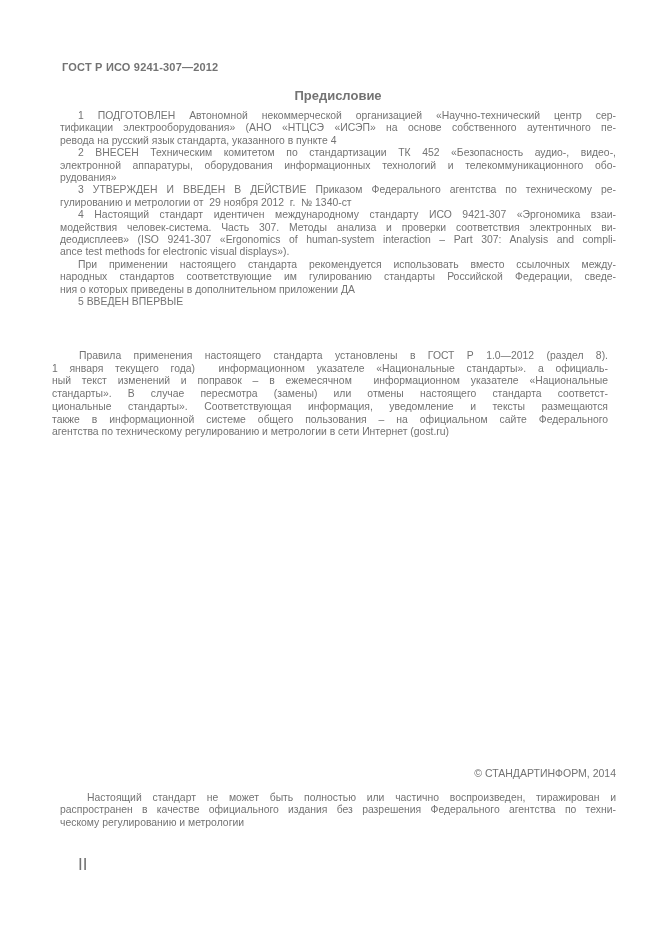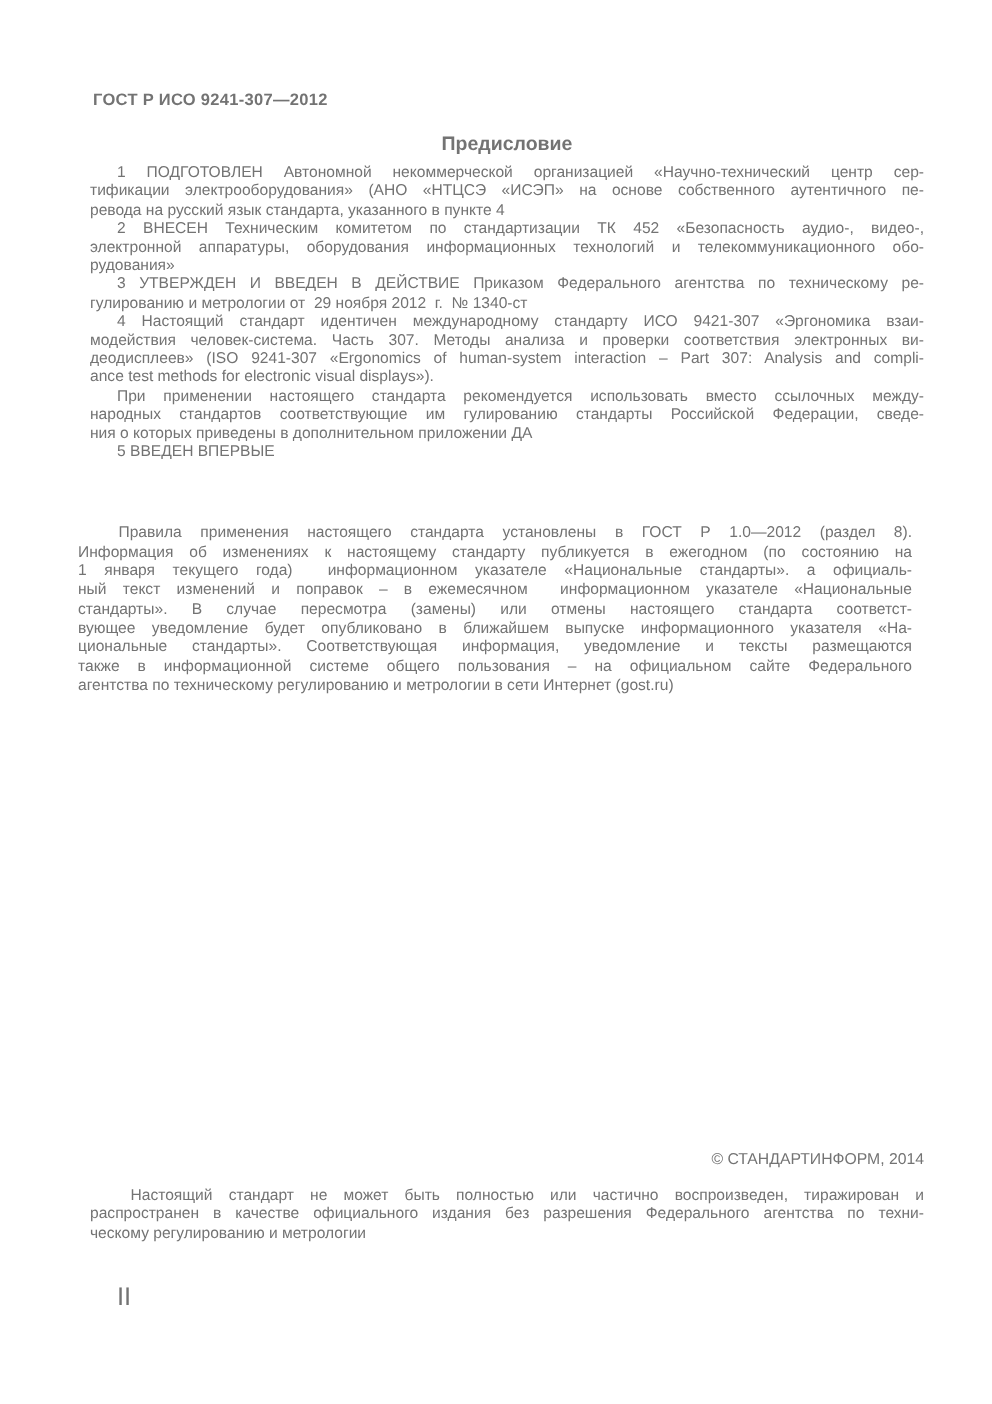--- a/index.html
+++ b/index.html
@@ -106,25 +106,23 @@
         <div class="line">ния о которых приведены в дополнительном приложении ДА</div>
       </div>
       <div class="para">
         <div class="line">5 ВВЕДЕН ВПЕРВЫЕ</div>
       </div>
     </div>
 
   <div class="note textblock">
       <div class="para">
         <div class="line just">Правила применения настоящего стандарта установлены в ГОСТ Р 1.0—2012 (раздел 8).</div>
-        <div class="line just">Информация об изменениях к настоящему стандарту публикуется в ежегодном (по состоянию на</div>
         <div class="line just">1 января текущего года)  информационном указателе «Национальные стандарты». а официаль-</div>
         <div class="line just">ный текст изменений и поправок – в ежемесячном  информационном указателе «Национальные</div>
         <div class="line just">стандарты». В случае пересмотра (замены) или отмены настоящего стандарта соответст-</div>
-        <div class="line just">вующее уведомление будет опубликовано в ближайшем выпуске информационного указателя «На-</div>
         <div class="line just">циональные стандарты». Соответствующая информация, уведомление и тексты размещаются</div>
         <div class="line just">также в информационной системе общего пользования – на официальном сайте Федерального</div>
         <div class="line">агентства по техническому регулированию и метрологии в сети Интернет (gost.ru)</div>
       </div>
     </div>
 
   <div class="copyright">© СТАНДАРТИНФОРМ, 2014</div>
 
   <div class="restriction textblock">
       <div class="para">

